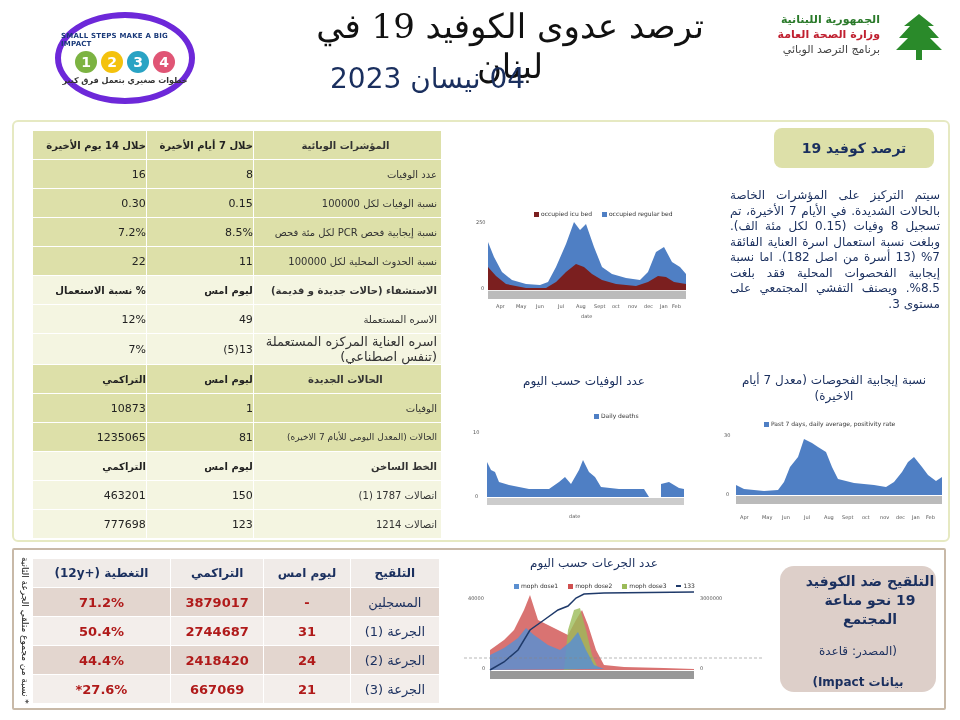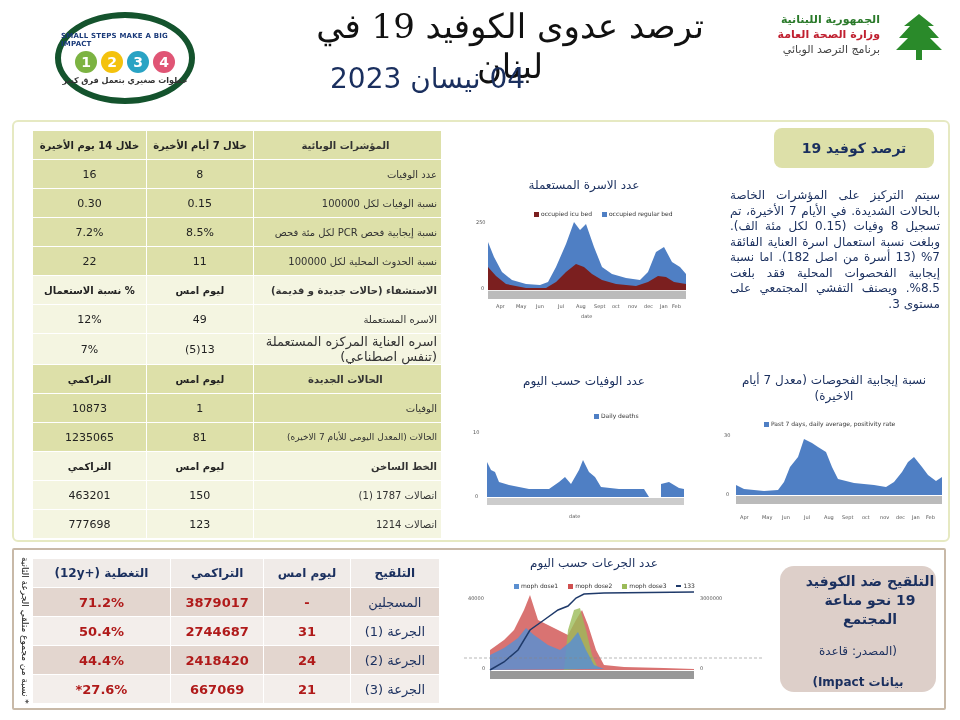--- a/index.html
+++ b/index.html
@@ -1,38 +1,38 @@
 <!DOCTYPE html>
 <html><head>
 <meta charset="utf-8">
 <style>
   * { box-sizing: border-box; margin: 0; padding: 0; }
   body { width: 960px; height: 720px; background: #ffffff; font-family: "DejaVu Sans", sans-serif; position: relative; overflow: hidden; }
 
   
-  .logo-left { position: absolute; left: 55px; top: 12px; width: 140px; height: 92px; border-radius: 50%; border: 6px solid #14532d; background: #fff; display:flex; flex-direction:column; align-items:center; justify-content:center; }
+  .logo-left { position: absolute; left: 55px; top: 12px; width: 140px; height: 92px; border-radius: 50%; border: 6px solid #6d28d9; background: #fff; display:flex; flex-direction:column; align-items:center; justify-content:center; }
   .logo-left .en { font-size: 7px; font-weight: bold; color: #1a3a7a; letter-spacing: 0.2px; }
   .logo-left .nums { display:flex; gap:4px; margin: 3px 0; }
   .logo-left .nums span { width: 22px; height: 22px; border-radius: 50%; font-size: 14px; font-weight: bold; color:#fff; display:flex; align-items:center; justify-content:center; }
   .logo-left .ar { font-size: 8px; color: #333; direction: rtl; font-weight: bold; }
 
   .title { position: absolute; left: 280px; top: 6px; width: 460px; text-align: center; font-family: "DejaVu Serif", serif; font-size: 34px; color: #111; direction: rtl; }
   .date { position: absolute; left: 330px; top: 62px; width: 300px; text-align: left; font-size: 28px; color: #1a2f5e; direction: rtl; }
 
   .ministry { position: absolute; right: 80px; top: 12px; text-align: right; direction: rtl; font-size: 11px; line-height: 15px; }
   .ministry .l1 { color: #2a7a2a; font-weight: bold; }
   .ministry .l2 { color: #c02030; font-weight: bold; }
   .ministry .l3 { color: #444; }
   .cedar { position: absolute; right: 16px; top: 12px; width: 50px; height: 50px; }
 
   
   .top-panel { position: absolute; left: 12px; top: 120px; width: 938px; height: 422px; border: 2px solid #e6e9c2; border-radius: 6px; background:#fff; }
   table { border-collapse: collapse; }
   .stats { position: absolute; left: 18px; top: 8px; width: 410px; direction: rtl; font-size: 11px; }
-  .stats td { height: 29px; border: 1px solid #ffffff; text-align: center; color: #222; }
+  .stats td { height: 29px; border: 1px solid #ffffff; text-align: right; color: #222; }
   .stats td.lbl { text-align: right; padding-right: 4px; width: 46%; font-size: 10px; color:#333; }
   .stats tr.dark td { background: #dde0a9; }
   .stats tr.light td { background: #f4f5e1; }
   .stats tr.hdr td { font-weight: bold; font-size: 10px; }
   .stats tr.hdr td.lbl { text-align: center; }
 
   .surv-box { position: absolute; left: 760px; top: 6px; width: 160px; height: 40px; background: #dde0a9; border-radius: 8px; display:flex; align-items:center; justify-content:center; font-weight:bold; font-size: 14px; color:#1a2f5e; direction: rtl; }
   .surv-text { position: absolute; left: 716px; top: 66px; width: 210px; direction: rtl; text-align: justify; font-size: 12px; line-height: 15.5px; color: #1a2f5e; }
 
   .chart { position: absolute; }
@@ -152,21 +152,20 @@
       <td>463201</td>
     </tr>
     <tr class="light">
       <td class="lbl">اتصالات 1214</td>
       <td>123</td>
       <td>777698</td>
     </tr>
   </tbody>
     </table>
 
-  <div class="chart-title" style="left:470px; top:56px; width:200px;">عدد الاسرة المستعملة</div>
   <div class="legend" style="left:520px; top:88px;">
     <span><i style="background:#7b1f1f"></i><span>occupied icu bed</span></span>
     <span><i style="background:#4f7fc4"></i><span>occupied regular bed</span></span>
   </div>
   <svg class="chart" style="left:462px; top:90px;" width="210" height="115" viewBox="0 0 210 115">
     <line x1="12" y1="78" x2="210" y2="78" stroke="#bbb" stroke-width="0.5"></line>
     <path d="M12,78 L12,30 L18,45 L26,60 L36,68 L50,72 L64,73 L72,70 L80,55 L90,32 L98,10 L104,18 L110,12 L118,35 L126,55 L136,62 L150,66 L164,68 L172,60 L180,40 L188,35 L196,50 L204,55 L210,62 L210,78 Z" fill="#4f7fc4"></path>
     <path d="M12,78 L12,55 L20,64 L30,72 L50,76 L70,76 L80,70 L90,60 L100,52 L108,55 L116,62 L126,68 L140,72 L160,74 L172,70 L182,64 L190,65 L198,70 L210,72 L210,78 Z" fill="#7b1f1f"></path>
     <rect x="12" y="79" width="198" height="8" fill="#bbb"></rect>
     <text x="0" y="12" font-size="5" fill="#555">250</text>

